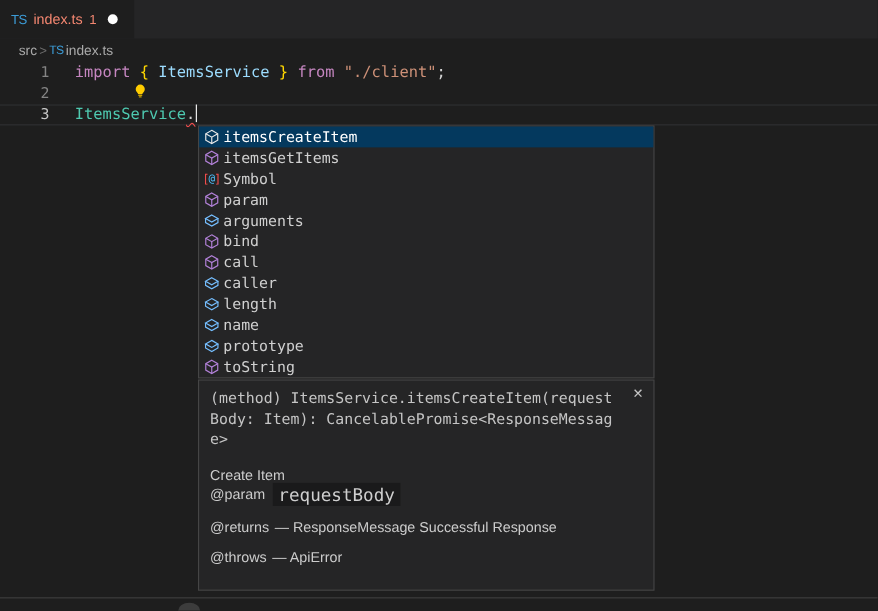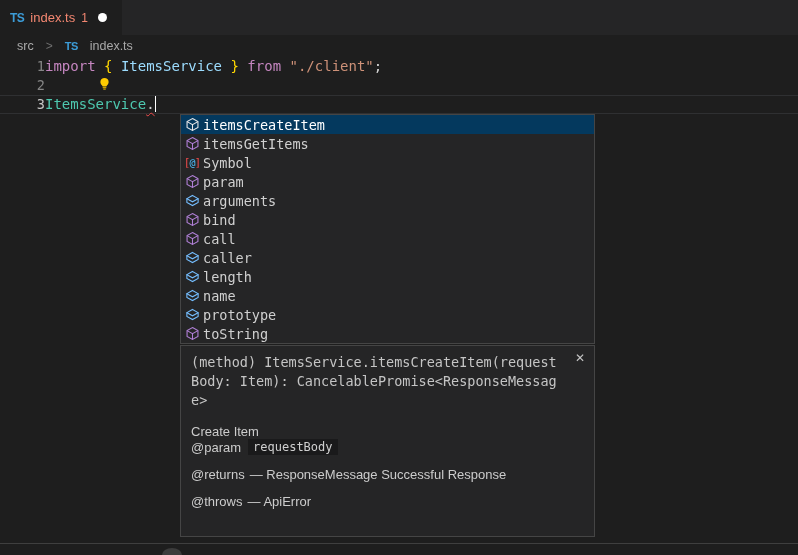--- a/index.html
+++ b/index.html
@@ -26,38 +26,38 @@
     --doc-fg:#cccccc;
     --err-red:#f14c4c;
   }
   *{margin:0;padding:0;box-sizing:border-box;}
   html,body{width:798px;height:555px;overflow:hidden;}
   body{background:var(--bg-editor);font-family:"Liberation Sans",sans-serif;position:relative;}
 
   
   .tabbar{height:35px;background:var(--bg-tabbar);display:flex;align-items:stretch;}
   .tab{background:var(--bg-editor);display:flex;align-items:center;gap:6px;padding:0 12px 0 10px;min-width:122px;cursor:pointer;}
-  .ts-icon{color:var(--ts-blue);font-weight:bold;font-size:12px;letter-spacing:-0.5px;font-family:"Liberation Sans",sans-serif;}
+  .ts-icon{color:var(--ts-blue);font-weight:normal;font-size:12px;letter-spacing:-0.5px;font-family:"Liberation Sans",sans-serif;}
   .tab-label{color:var(--tab-error);font-size:13px;}
   .tab-badge{color:var(--tab-error);font-size:12px;}
   .dirty-dot{width:9px;height:9px;border-radius:50%;background:#ffffff;margin-left:4px;}
 
   
-  .breadcrumbs{height:22px;display:flex;align-items:center;gap:12px;padding-left:17px;font-size:12.5px;color:var(--fg-ui);}
+  .breadcrumbs{height:22px;display:flex;align-items:center;gap:2px;padding-left:17px;font-size:12.5px;color:var(--fg-ui);}
   .breadcrumbs .sep{color:#6e6e6e;font-size:12px;}
   .breadcrumbs .ts-icon{font-size:11px;}
   .crumb{cursor:pointer;}
 
   
   .editor{position:relative;font-family:"DejaVu Sans Mono","Liberation Mono",monospace;font-size:14px;}
   .current-line-box{position:absolute;left:0;right:0;top:38px;height:19px;border-top:1px solid #2f3032;border-bottom:1px solid #2f3032;}
   .code-line{position:relative;display:flex;height:19px;line-height:19px;align-items:center;}
   .gutter{width:45px;text-align:right;color:var(--linenum);font-size:13.5px;flex:none;user-select:none;}
   .code-line.active .gutter{color:var(--linenum-active);}
-  .content{white-space:pre;color:var(--fg-code);}
+  .content{margin-left:23px;white-space:pre;color:var(--fg-code);}
   .tk-kw{color:var(--kw);}
   .tk-bracket{color:var(--bracket);}
   .tk-ident{color:var(--ident);}
   .tk-string{color:var(--string);}
   .tk-punct{color:var(--fg-code);}
   .tk-plain{color:var(--fg-code);}
   .tk-class{color:var(--class-teal);}
   .tk-punct-err{color:var(--fg-code);text-decoration:underline wavy var(--err-red);text-decoration-thickness:1px;text-underline-offset:3px;}
   .cursor{display:inline-block;width:1.5px;height:16px;background:#fff;vertical-align:-3px;}
   .bulb{display:inline-flex;width:15px;height:15px;margin-left:1px;cursor:pointer;}
@@ -79,21 +79,21 @@
   .ic-variable .vb{color:var(--var-red);}
   .ic-variable .vc{color:var(--var-blue);font-size:10px;}
 
   
   .docs{position:absolute;left:180px;top:345px;width:415px;height:192px;background:var(--bg-panel);border:1px solid var(--border-panel);z-index:5;padding:7px 10px;color:var(--doc-fg);overflow:hidden;}
   .docs .signature{font-family:"DejaVu Sans Mono","Liberation Mono",monospace;font-size:13.5px;line-height:19px;color:#c5c5c5;margin-bottom:14px;white-space:pre-wrap;}
   .docs .close{position:absolute;top:6px;right:9px;color:#c5c5c5;font-size:12px;cursor:pointer;line-height:12px;}
   .docs .desc{font-size:13px;}
   .docs .tagline{font-size:13px;margin-bottom:12px;display:flex;align-items:center;}
   .docs .tagname{}
-  .docs .chip{font-family:"DejaVu Sans Mono","Liberation Mono",monospace;font-size:12px;background:#1a1a1b;padding:1px 5px;margin-left:7px;color:#cfcfcf;}
+  .docs .chip{font-family:"DejaVu Sans Mono","Liberation Mono",monospace;font-size:16px;background:#1a1a1b;padding:1px 5px;margin-left:7px;color:#cfcfcf;}
   .docs .tagtext{margin-left:5px;}
 
   
   .bottom-sash{position:absolute;left:0;right:0;top:543px;height:1px;background:#3f3f3f;}
   .bottom-dot{position:absolute;left:162px;top:548px;width:20px;height:14px;border-radius:50%;background:#3c3c3c;}
 </style>
 </head>
 <body>
 
 <div class="tabbar">

